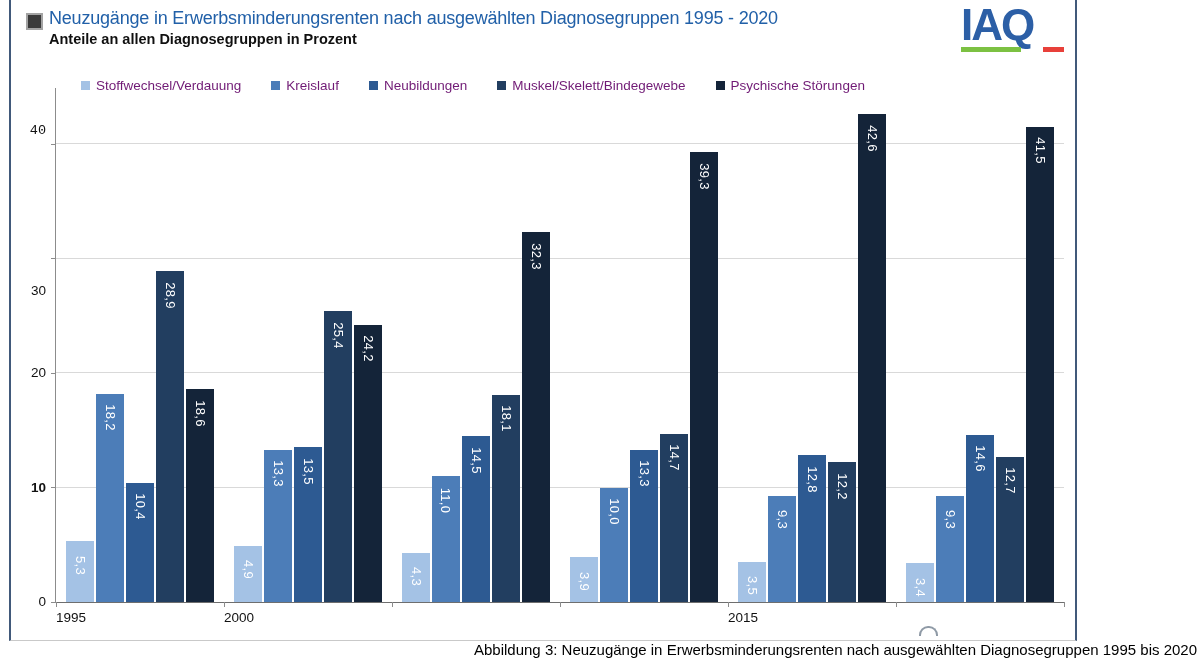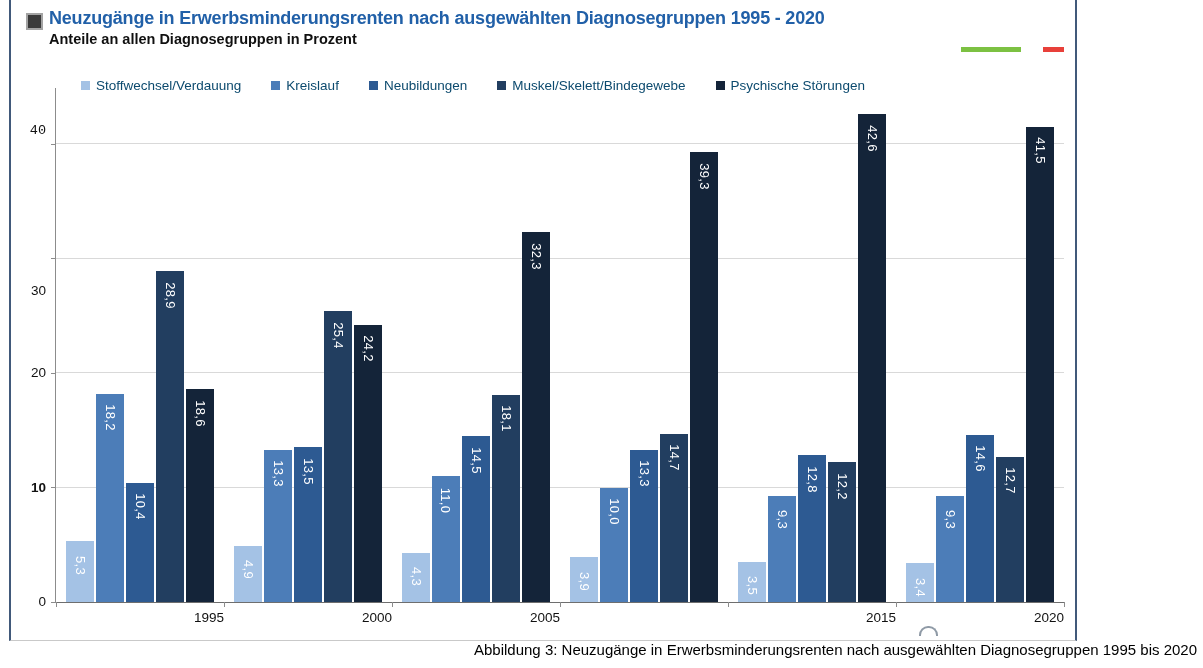--- a/index.html
+++ b/index.html
@@ -4,66 +4,67 @@
 <style>
   html,body{margin:0;padding:0;background:#fff;}
   #stage{position:relative;width:1203px;height:668px;background:#fff;overflow:hidden;
          font-family:"Liberation Sans",sans-serif;}
   
   #figure{position:absolute;left:9px;top:0;width:1064px;height:640px;background:#fff;
           border-left:2px solid #41597A;border-right:2px solid #41597A;border-bottom:1px solid #C9C9C9;}
   
   .bullet{position:absolute;left:15px;top:13px;width:13px;height:13px;background:#3A3A3A;
           border:2px solid #A3A3A3;}
-  .title{position:absolute;left:38px;top:8px;font-size:18px;font-weight:700;color:#2160A8;
+  .title{position:absolute;left:38px;top:8px;font-size:18px;font-weight:400;color:#2160A8;
          letter-spacing:-0.2px;white-space:nowrap;}
   .subtitle{position:absolute;left:38px;top:31px;font-size:14.5px;font-weight:700;color:#101010;
             white-space:nowrap;}
   
   .logo{position:absolute;left:946px;top:4px;width:110px;height:54px;}
   .logo-text{position:absolute;left:4px;top:-4px;font-size:44px;font-weight:700;color:#2C5FA6;
              letter-spacing:-2px;}
   .logo-green{position:absolute;left:4px;top:43px;width:60px;height:5px;background:#7CC142;}
   .logo-red{position:absolute;left:86px;top:43px;width:21px;height:5px;background:#E8403A;}
   
   .legend{position:absolute;left:70px;top:78px;display:flex;gap:30px;align-items:center;}
-  .legend-item{display:flex;align-items:center;gap:6px;font-size:13.5px;color:#0c4a6e;white-space:nowrap;}
+  .legend-item{display:flex;align-items:center;gap:6px;font-size:13.5px;color:#701a75;white-space:nowrap;}
   .swatch{width:9px;height:9px;display:inline-block;}
   
   .plot{position:absolute;left:44px;top:88px;width:1008px;height:514px;
         border-left:1px solid #8C8C8C;border-bottom:1px solid #6E6E6E;}
   .gridline{position:absolute;left:0;width:100%;height:1px;background:#D9D9D9;}
   .ytick-mark{position:absolute;left:-5px;width:5px;height:1px;background:#8C8C8C;}
   .ytick-label{position:absolute;left:-40px;width:30px;height:16px;text-align:right;
                font-size:13.5px;color:#111;line-height:16px;}
   .btick{position:absolute;bottom:-5px;width:1px;height:5px;background:#8C8C8C;}
   .cluster{position:absolute;bottom:0;height:100%;}
   .bar{position:absolute;bottom:0;}
   .bar-label-box{position:absolute;top:3px;left:0;width:100%;height:42px;display:flex;
                  align-items:center;justify-content:center;}
   .bar-label{transform:rotate(90deg);white-space:nowrap;color:#fff;font-size:13px;
              font-weight:400;letter-spacing:0.3px;}
-  .x-label{position:absolute;bottom:-26px;height:20px;text-align:right;font-size:13.5px;
+  .x-label{position:absolute;bottom:-26px;height:20px;text-align:left;font-size:13.5px;
            color:#111;line-height:20px;}
   
   .caption{position:absolute;right:6px;top:641px;font-size:15px;color:#000;white-space:nowrap;}
   .arc-peek{position:absolute;left:919px;top:626px;width:15px;height:8px;
             border:2px solid #8F9AA6;border-bottom:none;border-radius:9px 9px 0 0;}
 </style>
 </head>
 <body>
 
 <div id="stage">
   <div id="figure">
 
     <span class="bullet"></span>
     <div class="title">Neuzugänge in Erwerbsminderungsrenten nach ausgewählten Diagnosegruppen 1995 - 2020</div>
     <div class="subtitle">Anteile an allen Diagnosegruppen in Prozent</div>
 
     <div class="logo">
+      <span class="logo-text">IAQ</span>
       <span class="logo-green"></span>
       <span class="logo-red"></span>
     </div>
 
     <div class="legend">
         <div class="legend-item">
           <span class="swatch" style="background: rgb(164, 194, 229);"></span>
           <span>Stoffwechsel/Verdauung</span>
         </div>
         <div class="legend-item">
@@ -182,21 +183,20 @@
             <div class="bar-label-box">
               <span class="bar-label">18,1</span>
             </div>
           </div>
           <div class="bar" style="left: 120px; width: 28px; height: 369.759px; background: rgb(20, 36, 57);">
             <div class="bar-label-box">
               <span class="bar-label">32,3</span>
             </div>
           </div>
         </div>
-        <div class="x-label" style="left: 336px; width: 168px;">2005</div>
         <div class="cluster" style="left: 514px; width: 148px;">
           <div class="bar" style="left: 0px; width: 28px; height: 44.6459px; background: rgb(164, 194, 229);">
             <div class="bar-label-box">
               <span class="bar-label">3,9</span>
             </div>
           </div>
           <div class="bar" style="left: 30px; width: 28px; height: 114.477px; background: rgb(76, 125, 184);">
             <div class="bar-label-box">
               <span class="bar-label">10,0</span>
             </div>
@@ -265,19 +265,18 @@
             <div class="bar-label-box">
               <span class="bar-label">12,7</span>
             </div>
           </div>
           <div class="bar" style="left: 120px; width: 28px; height: 475.078px; background: rgb(20, 36, 57);">
             <div class="bar-label-box">
               <span class="bar-label">41,5</span>
             </div>
           </div>
         </div>
-        <div class="x-label" style="left: 840px; width: 168px;">2020</div>
       </div>
   </div>
 
   <div class="arc-peek"></div>
   <div class="caption">Abbildung 3: Neuzugänge in Erwerbsminderungsrenten nach ausgewählten Diagnosegruppen 1995 bis 2020</div>
 </div>
 
 </body></html>

